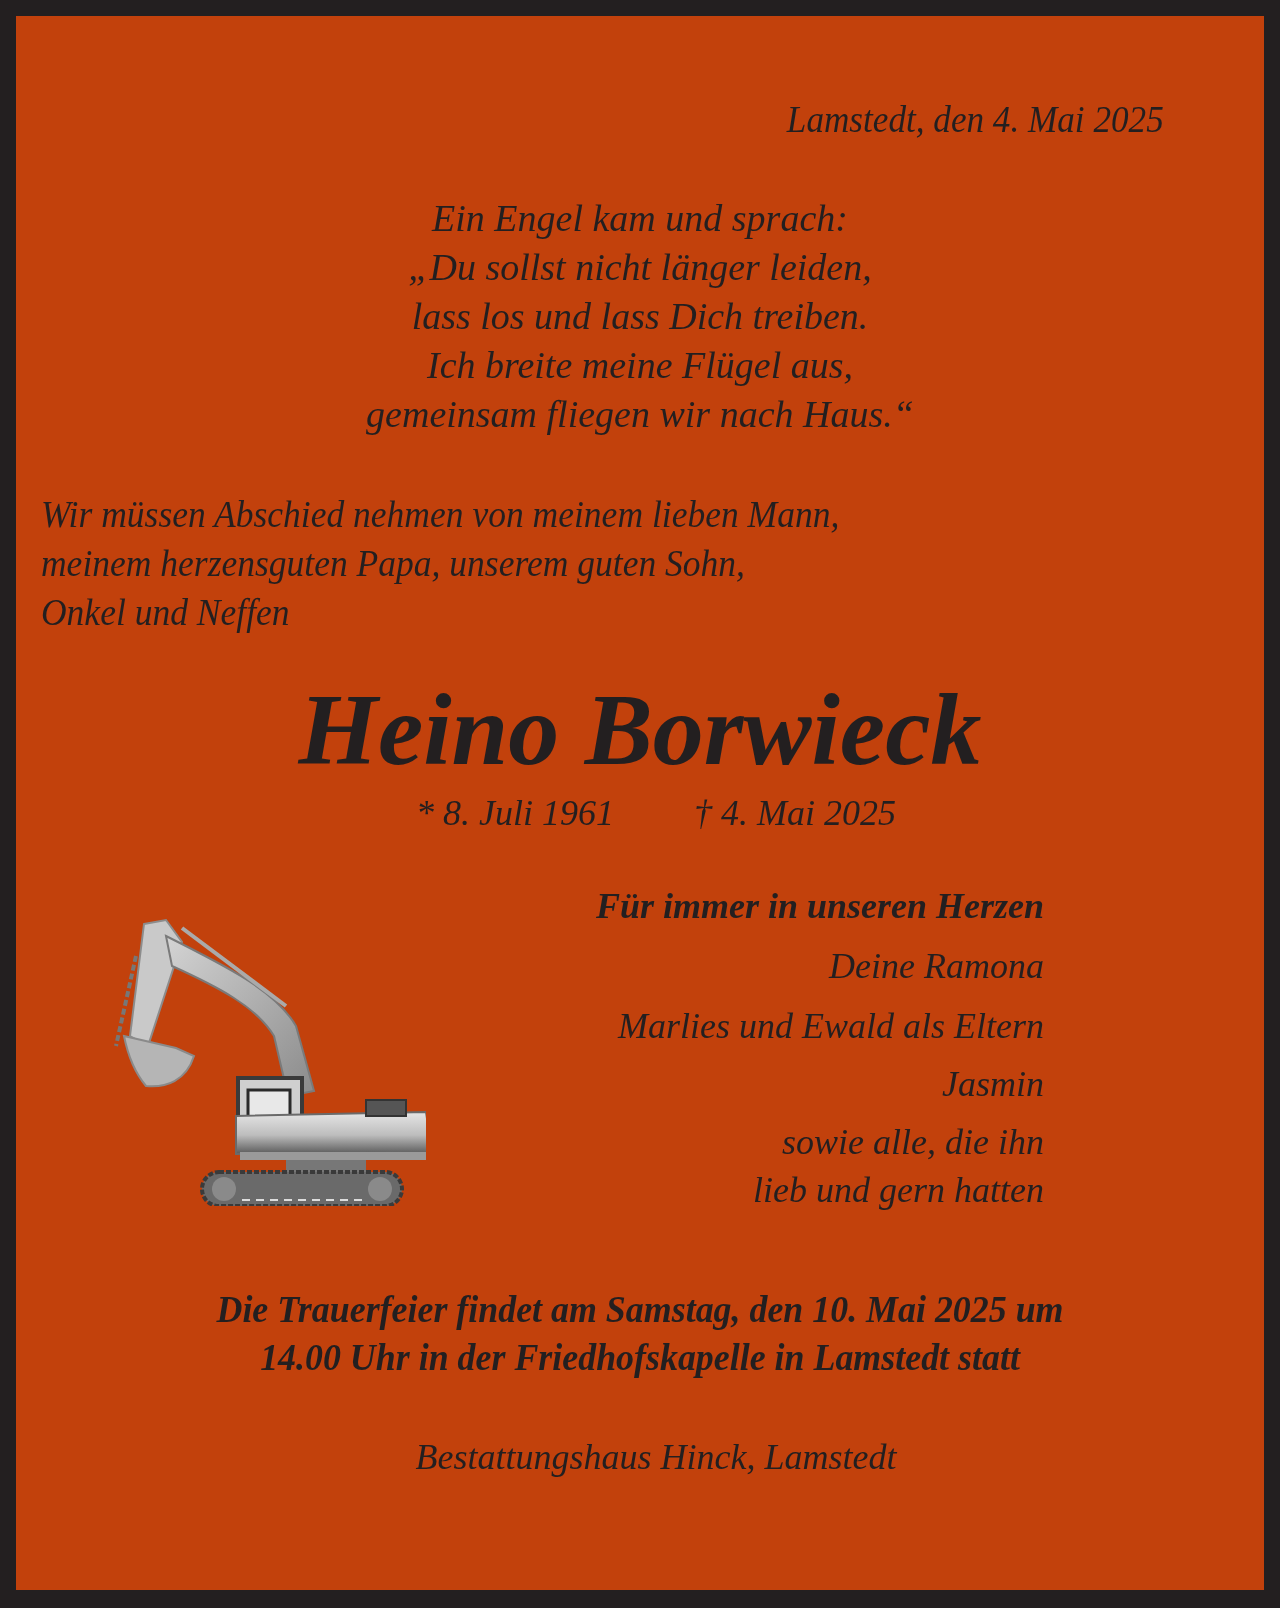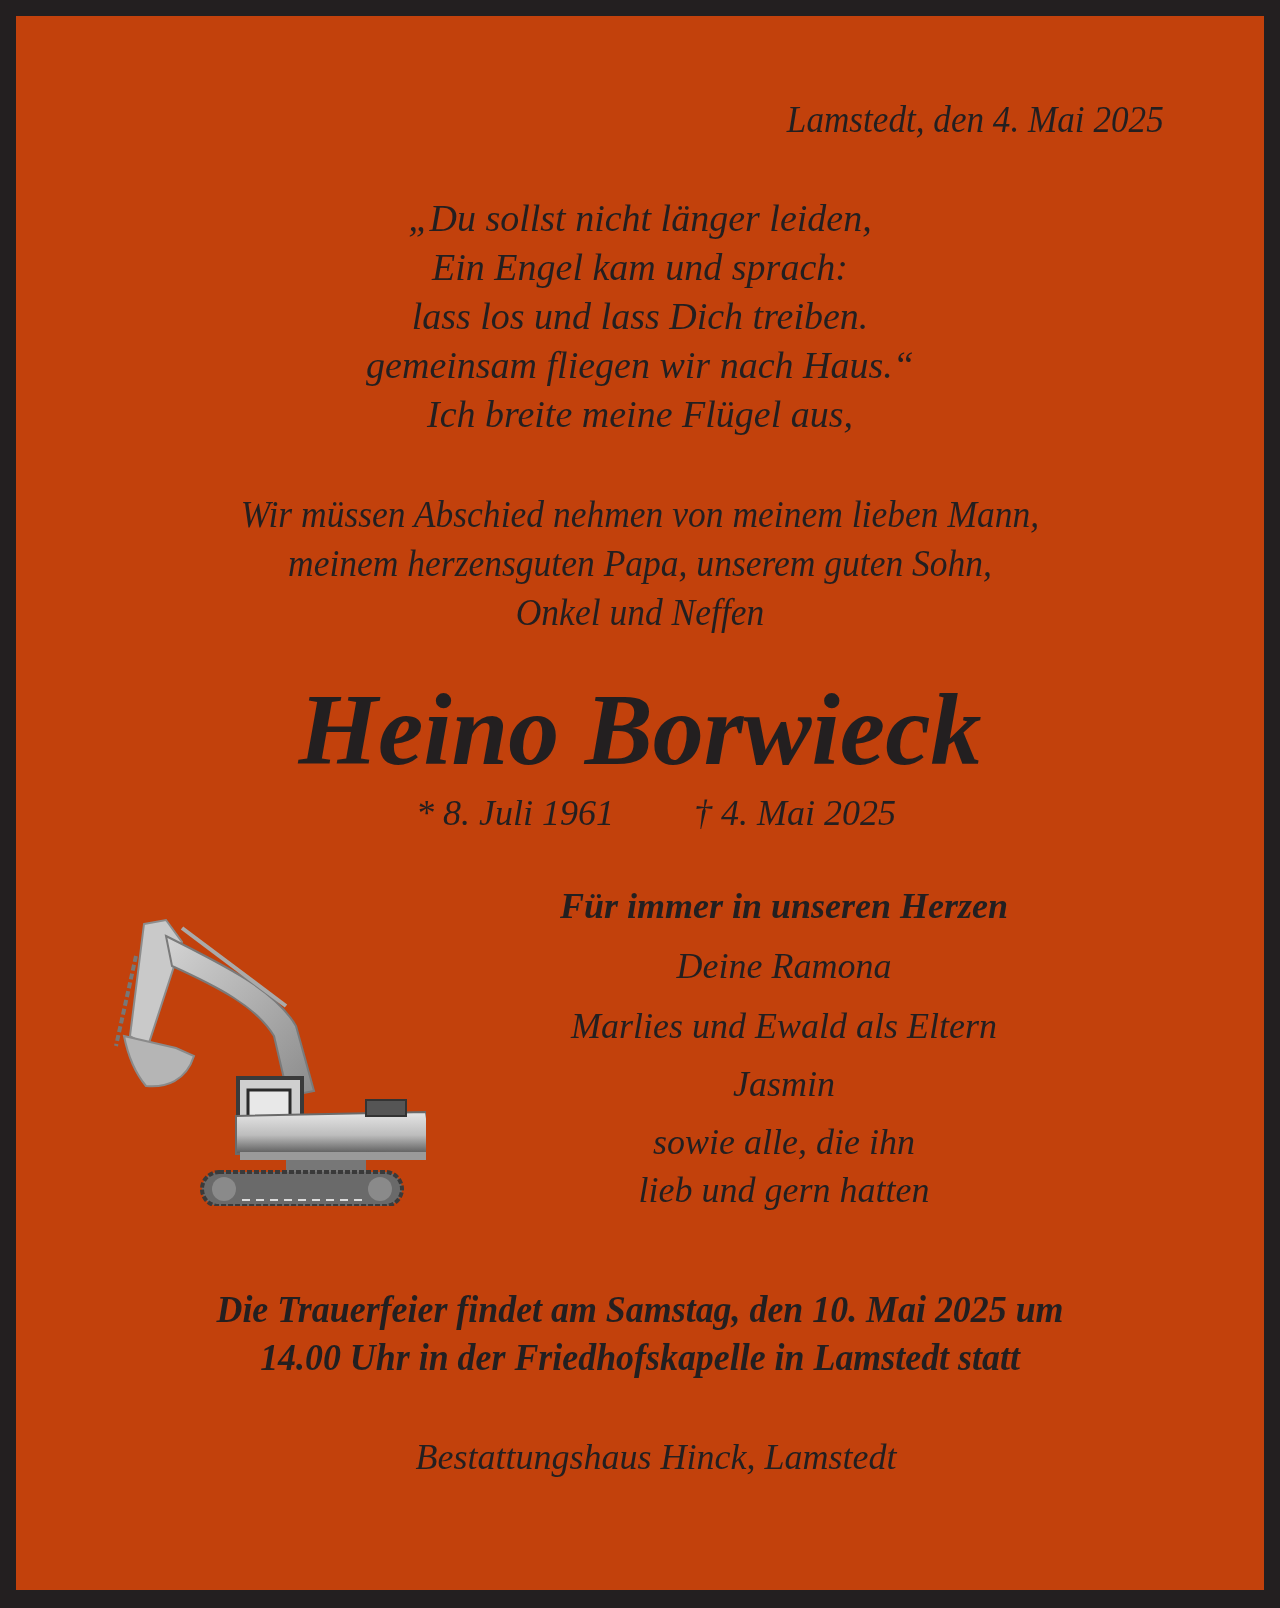--- a/index.html
+++ b/index.html
@@ -4,47 +4,47 @@
 <style>
   html, body { margin:0; padding:0; }
   body { width:1280px; height:1608px; background:#231f20; position:relative; overflow:hidden; }
   .card { position:absolute; left:16px; top:16px; width:1248px; height:1574px; background:#c2410c; }
   .serif { font-family:"Liberation Serif","DejaVu Serif",serif; color:#231f20; }
   .it { font-style:italic; }
   .line { position:absolute; white-space:nowrap; }
   .date-top { right:100px; top:82px; font-size:37px; transform:scaleX(0.95); transform-origin:right center; }
   .poem { position:absolute; left:0; width:1248px; top:178px; text-align:center; font-size:38px; line-height:49px; }
   .poem div { white-space:nowrap; }
-  .intro { position:absolute; left:0; width:1248px; top:474px; text-align:center; font-size:37px; line-height:49px; }
+  .intro { position:absolute; left:0; width:1248px; top:474px; text-align:left; font-size:37px; line-height:49px; }
   .intro div { white-space:nowrap; transform:scaleX(0.96); }
   .name { position:absolute; left:0; width:1248px; top:655px; text-align:center; font-size:102px; font-weight:bold; font-style:italic; letter-spacing:0px; }
   .lifedates { position:absolute; left:16px; width:1248px; top:776px; text-align:center; font-size:36px; }
   .lifedates span { display:inline-block; }
   .lifedates .gap { width:80px; }
-  .rightcol { position:absolute; left:464px; width:608px; top:870px; text-align:center; }
+  .rightcol { position:absolute; left:420px; width:608px; top:870px; text-align:right; }
   .heading { font-size:36px; font-weight:bold; font-style:italic; white-space:nowrap; height:60px; line-height:40px; }
   .mourner { font-size:36px; white-space:nowrap; }
   .service { position:absolute; left:0; width:1248px; top:1270px; text-align:center; font-size:37px; line-height:48px;font-weight:bold; }
   .service div { white-space:nowrap; transform:scaleX(0.97); }
   .funeral { position:absolute; left:0; width:1248px; top:1420px; text-align:center; font-size:36px; font-weight:normal; font-style:italic; white-space:nowrap;padding-left:16px; }
   .excavator { position:absolute; left:70px; top:880px; width:340px; height:310px; }
 </style>
 </head>
 <body>
 
 <div class="card">
 
   <div class="line serif it date-top">Lamstedt, den 4. Mai 2025</div>
 
   <div class="poem serif it">
+    <div>Ein Engel kam und sprach:</div>
     <div>„Du sollst nicht länger leiden,</div>
-    <div>Ein Engel kam und sprach:</div>
     <div>lass los und lass Dich treiben.</div>
+    <div>Ich breite meine Flügel aus,</div>
     <div>gemeinsam fliegen wir nach Haus.“</div>
-    <div>Ich breite meine Flügel aus,</div>
   </div>
 
   <div class="intro serif it">
     <div>Wir müssen Abschied nehmen von meinem lieben Mann,</div>
     <div>meinem herzensguten Papa, unserem guten Sohn,</div>
     <div>Onkel und Neffen</div>
   </div>
 
   <div class="name serif">Heino Borwieck</div>
 

